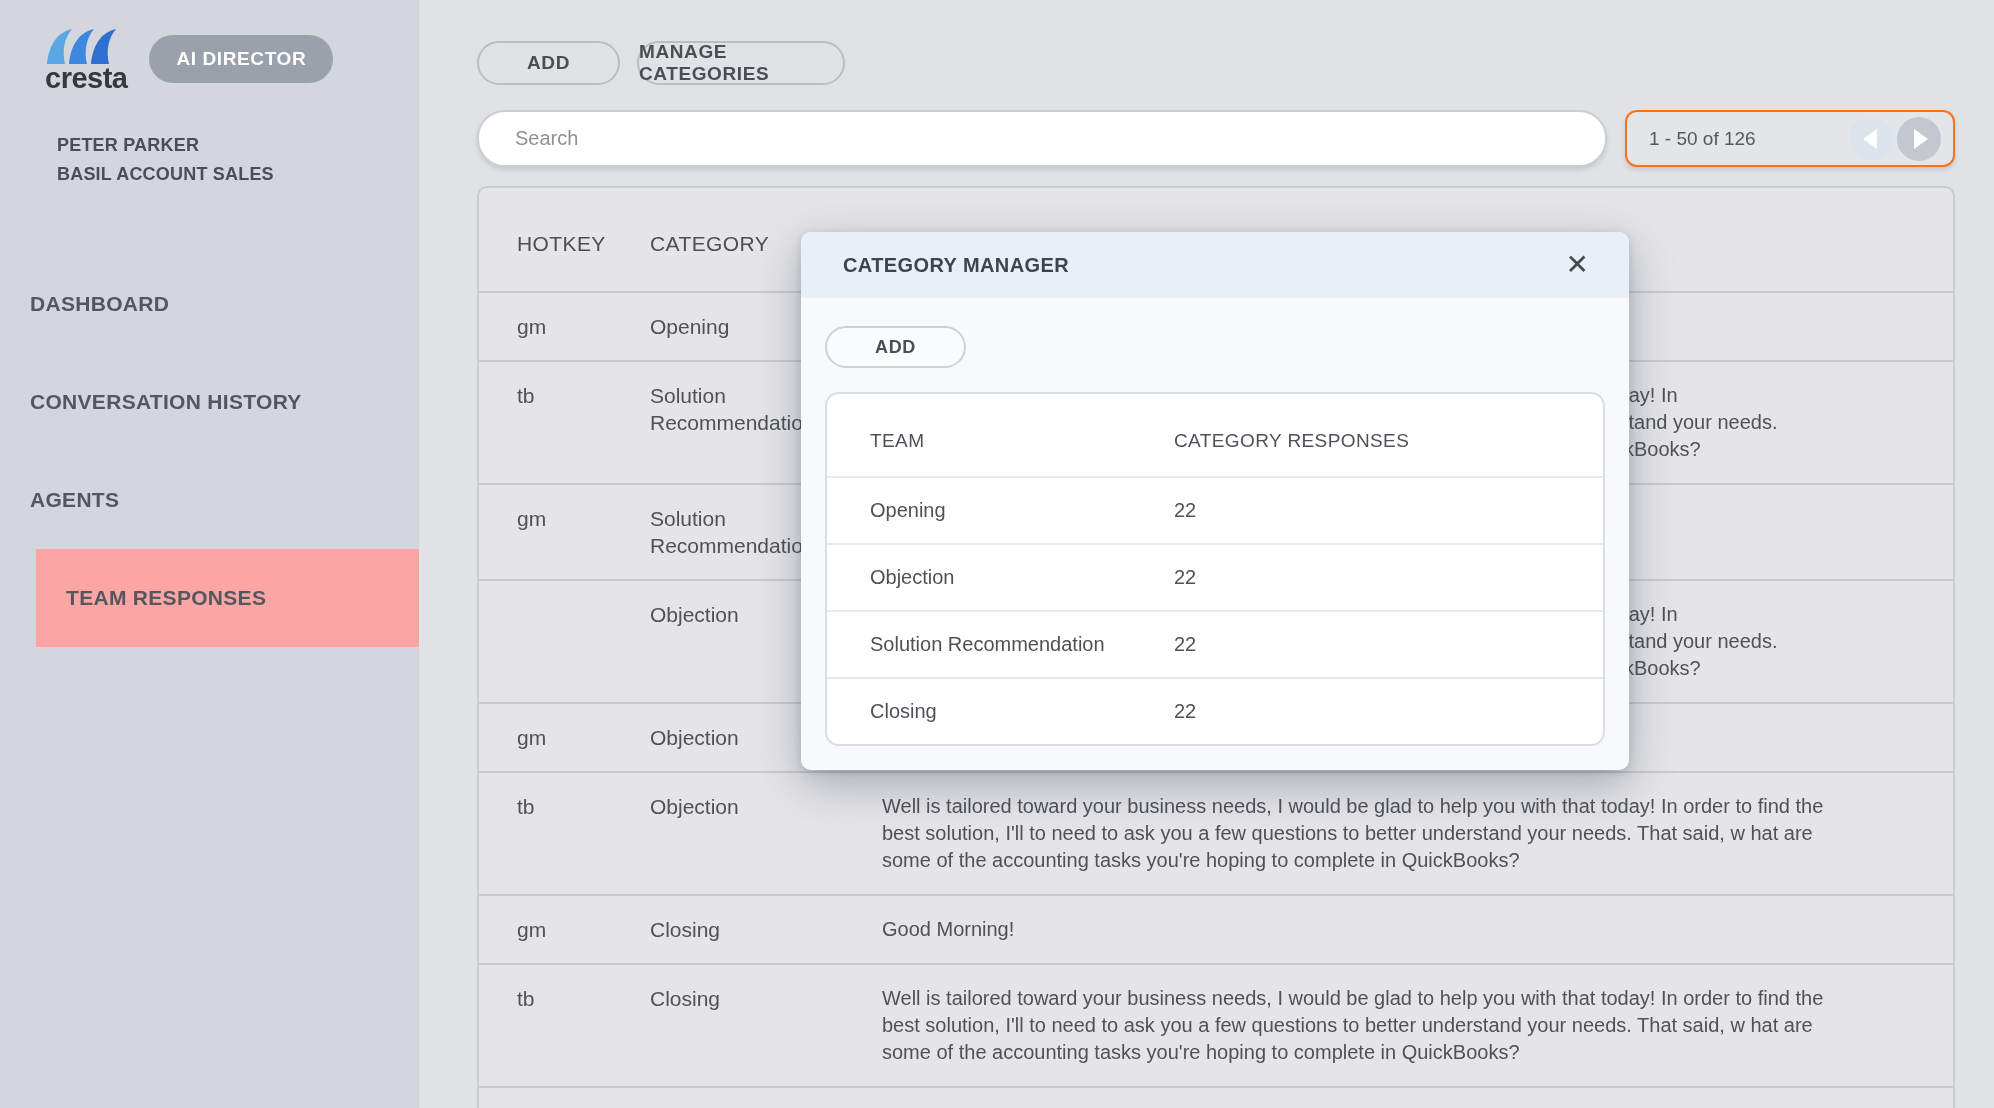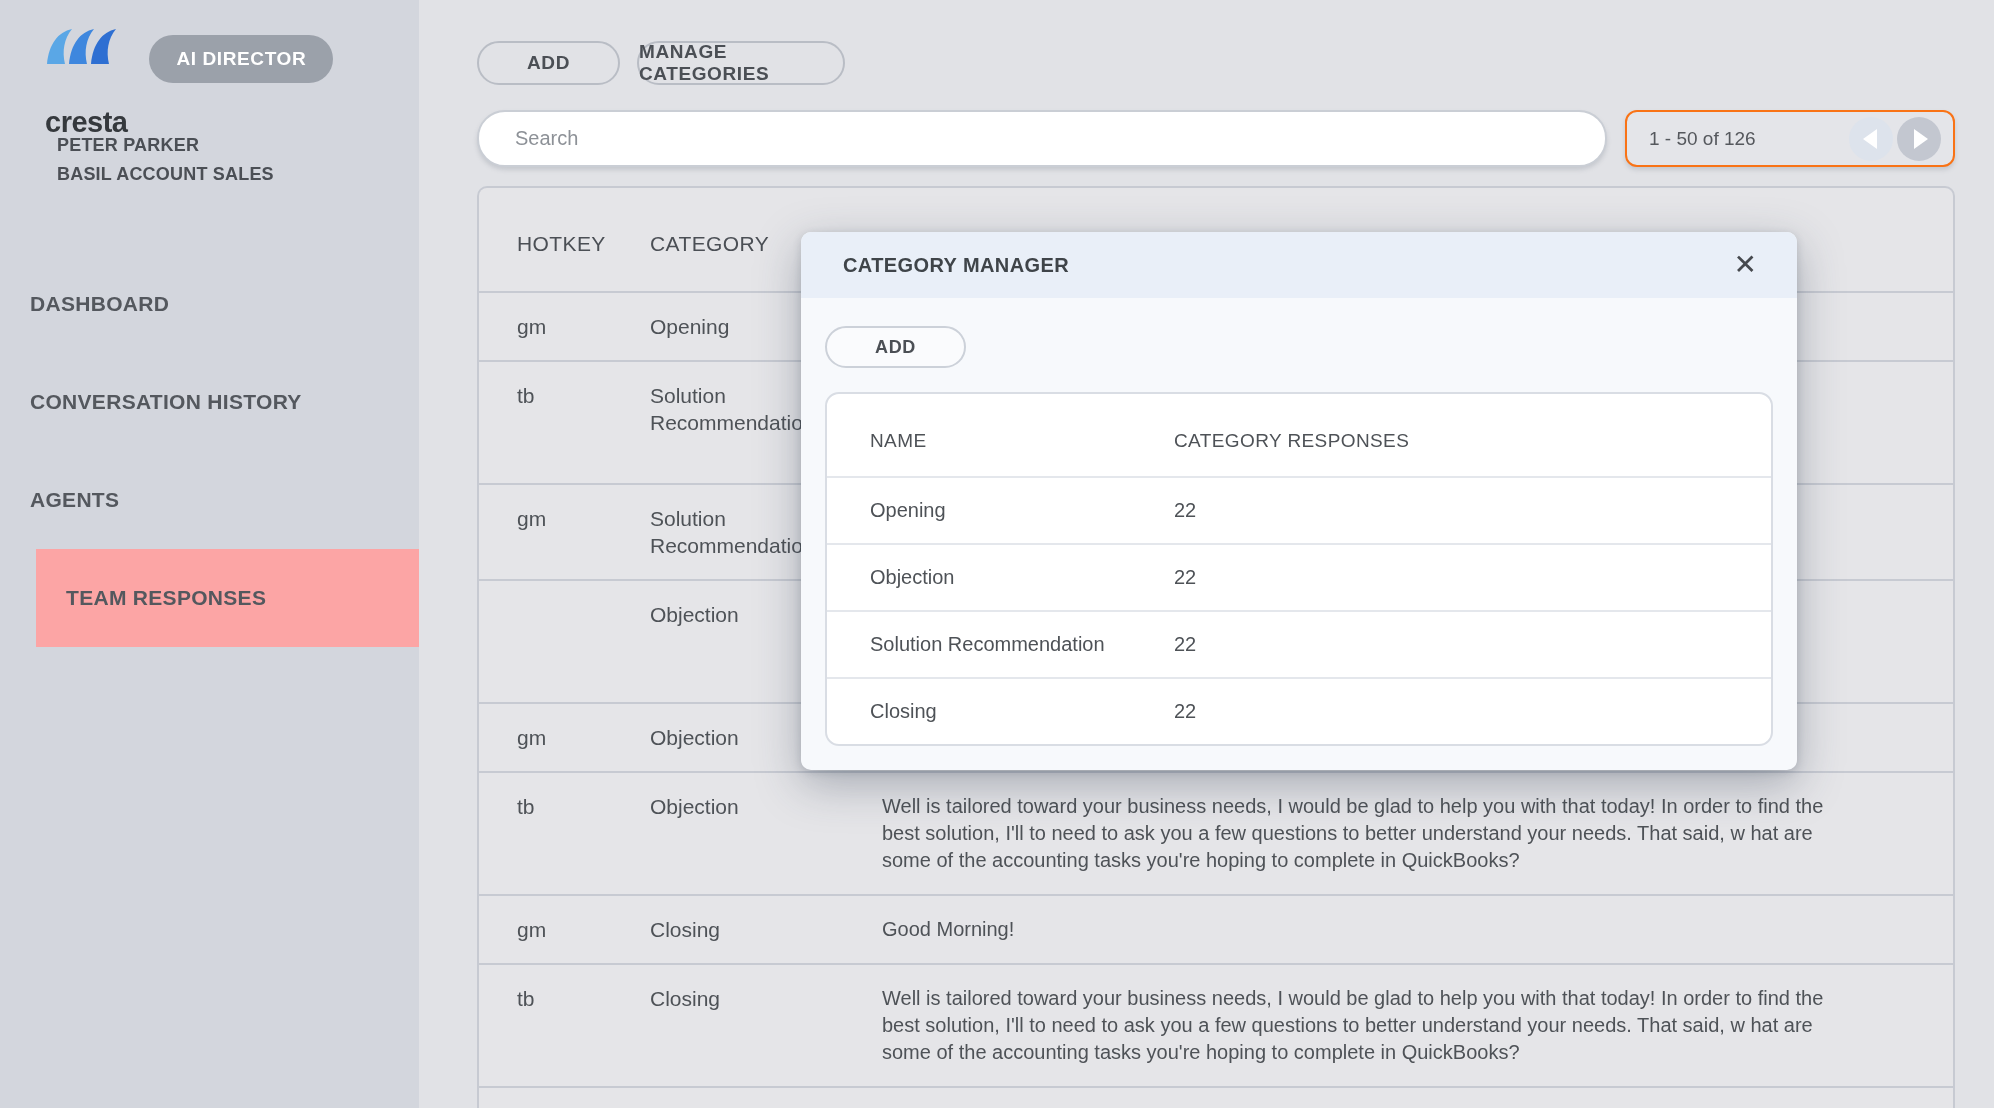--- a/index.html
+++ b/index.html
@@ -6,21 +6,21 @@
   html,body { width:1994px; height:1108px; }
   body {
     position:relative; overflow:hidden;
     font-family:"Liberation Sans", sans-serif;
     background:#e1e2e6; color:#4e5257;
   }
 
   
   .sidebar { position:absolute; left:0; top:0; width:419px; height:1108px; background:#d3d6dd; }
   .logo-row { position:absolute; left:45px; top:28px; display:flex; align-items:flex-start; gap:22px; }
-  .logo { display:flex; flex-direction:column; align-items:flex-start;gap:44px; }
+  .logo { display:flex; flex-direction:column; align-items:flex-start; }
   .logo svg { display:block; }
   .logo-text { font-size:29px; font-weight:700; color:#35393d; letter-spacing:-0.5px; margin-top:-4px; }
   .badge { margin-top:7px; height:48px; padding:0 27px; border-radius:24px; background:#9ba1aa;
            color:#ffffff; font-weight:700; font-size:19px; letter-spacing:0.6px;
            display:flex; align-items:center; }
   .user-block { position:absolute; left:57px; top:131px; font-weight:700; font-size:18px;
                 line-height:29px; color:#4b4f55; letter-spacing:0.2px; }
   .nav { position:absolute; left:0; top:255px; width:419px; }
   .nav-item { height:98px; display:flex; align-items:center; padding-left:30px;
               font-weight:700; font-size:21px; color:#54585e; letter-spacing:0.3px; cursor:pointer; }
@@ -59,21 +59,21 @@
                 background:#e5e5e8; border:2px solid #c7cad2; border-bottom:none;
                 border-radius:10px 10px 0 0; overflow:hidden; }
   .t-row { display:flex; border-top:2px solid #c7cad2; padding:20px 0; font-size:21px;
            line-height:27px; color:#4e5257; }
   .t-row.t-head { border-top:none; padding:42px 2px 34px 0; color:#4b4f55; letter-spacing:0.4px; }
   .c1 { width:133px; margin-left:38px; flex:0 0 auto; }
   .c2 { width:232px; flex:0 0 auto; }
   .c3 { flex:1; padding-right:120px; font-size:20px; white-space:pre-line; }
 
   
-  .modal { position:absolute; left:801px; top:232px; width:996px; height:538px;
+  .modal { position:absolute; left:801px; top:232px; width:828px; height:538px;
            background:#f7f9fc; border-radius:10px; z-index:10;
            box-shadow:0 14px 45px rgba(50,60,80,0.35), 0 2px 8px rgba(50,60,80,0.18); }
   .modal-header { height:66px; background:#e9eff8; border-radius:10px 10px 0 0;
                   display:flex; align-items:center; padding:0 40px 0 42px; }
   .modal-title { flex:1; font-weight:700; font-size:20px; color:#3f4449; letter-spacing:0.4px; }
   .modal-close { font-size:28px; color:#46494e; cursor:pointer; line-height:1; font-weight:400; }
   .modal-body { padding:28px 24px 0 24px; }
   .modal-add { width:141px; height:42px; border:2px solid #ccd1d9; border-radius:21px;
                background:#fafbfd; color:#4b4f55; font-weight:700; font-size:18px;
                letter-spacing:0.6px; display:flex; align-items:center; justify-content:center; cursor:pointer; }
@@ -201,21 +201,21 @@
 <div class="modal">
   <div class="modal-header">
     <span class="modal-title">CATEGORY MANAGER</span>
     <span class="modal-close">✕</span>
   </div>
   <div class="modal-body">
     <div class="modal-add">ADD</div>
 
     <div class="cat-card">
       <div class="cat-row cat-head">
-        <div class="cat-c1">NAME</div>
+        <div class="cat-c1">TEAM</div>
         <div class="cat-c2">CATEGORY RESPONSES</div>
       </div>
       <div class="cat-row">
         <div class="cat-c1">Opening</div>
         <div class="cat-c2">22</div>
       </div>
       <div class="cat-row">
         <div class="cat-c1">Objection</div>
         <div class="cat-c2">22</div>
       </div>

